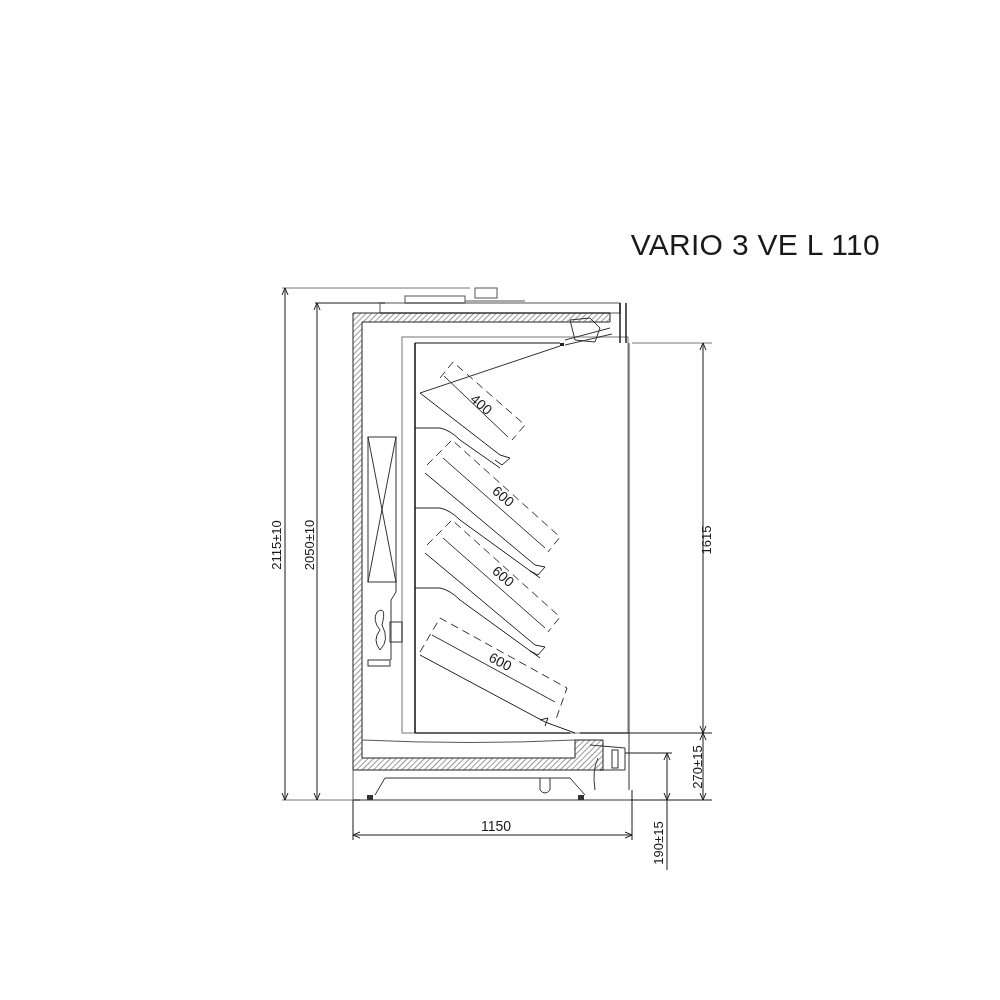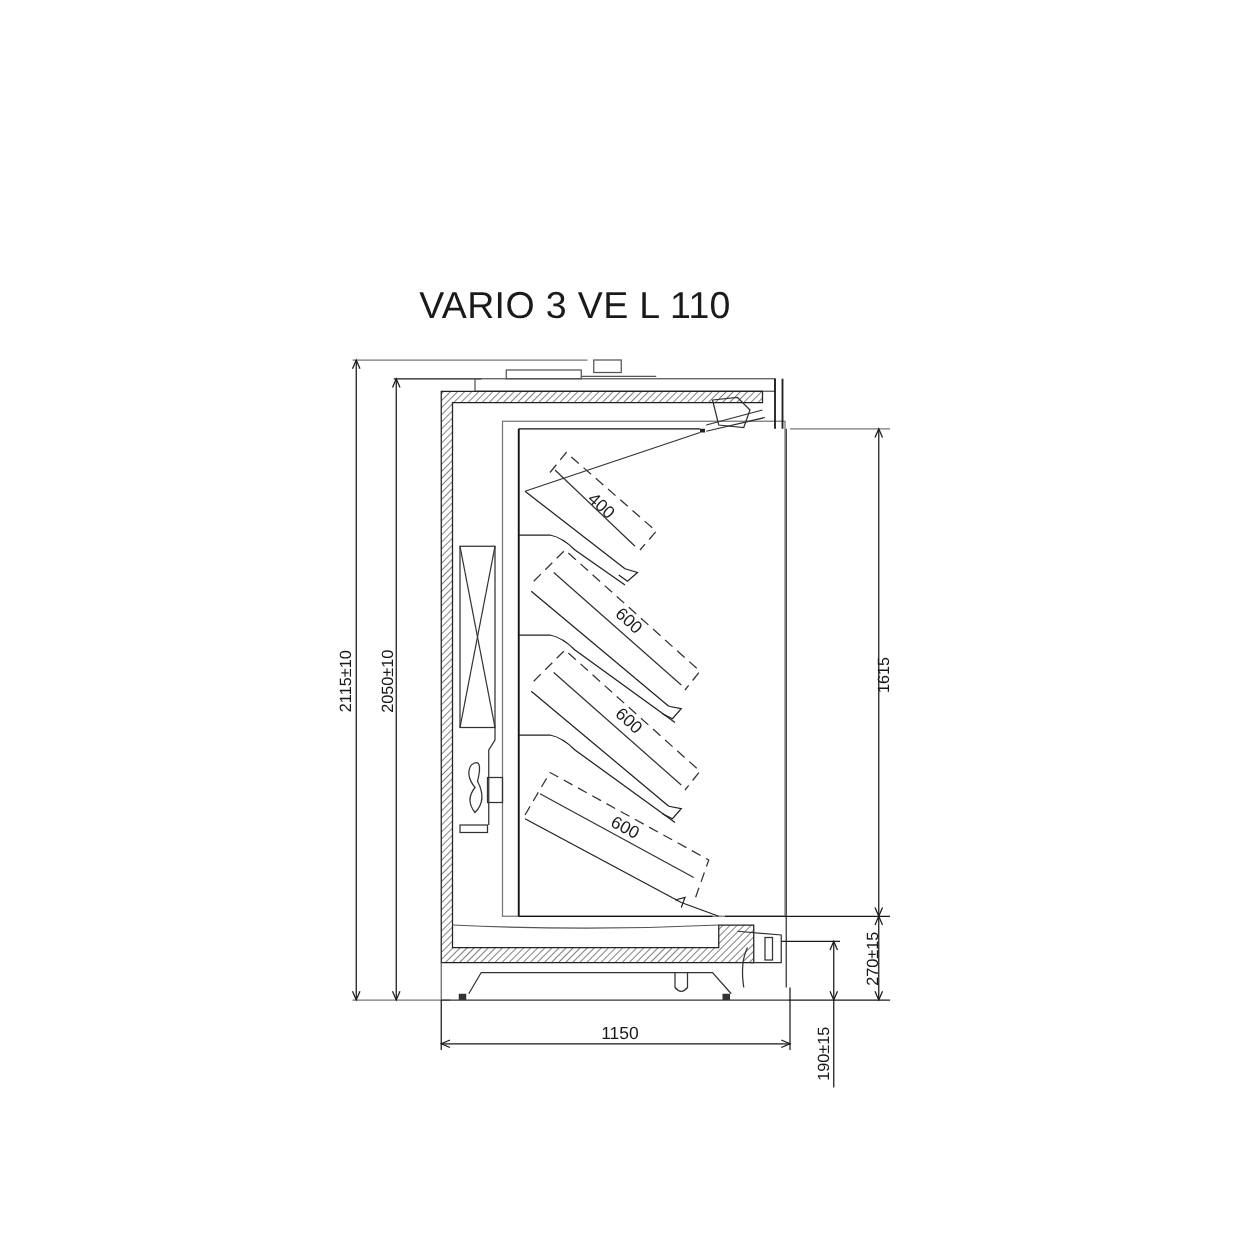--- a/index.html
+++ b/index.html
@@ -1,17 +1,17 @@
 <!DOCTYPE html>
 <html><head>
 <meta charset="utf-8">
 <style>
   html, body { margin:0; padding:0; background:#ffffff; }
   body { width:1000px; height:1000px; position:relative; overflow:hidden; font-family:"Liberation Sans", sans-serif; }
-  #title { position:absolute; left:0; width:880px; top:228px; text-align:center; font-size:30px; color:#1a1a1a; letter-spacing:0.3px;margin-left:20px; }
+  #title { position:absolute; left:0; width:880px; top:228px; text-align:right; font-size:30px; color:#1a1a1a; letter-spacing:0.3px; }
   svg { position:absolute; left:0; top:0; }
   .dim { font-family:"Liberation Sans", sans-serif; font-size:13px; fill:#1a1a1a; }
   .dimsm { font-family:"Liberation Sans", sans-serif; font-size:14px; fill:#1a1a1a; }
 </style>
 </head>
 <body>
 
 <div id="title">VARIO 3 VE L 110</div>
 
 <svg width="1000" height="1000" viewBox="0 0 1000 1000">

